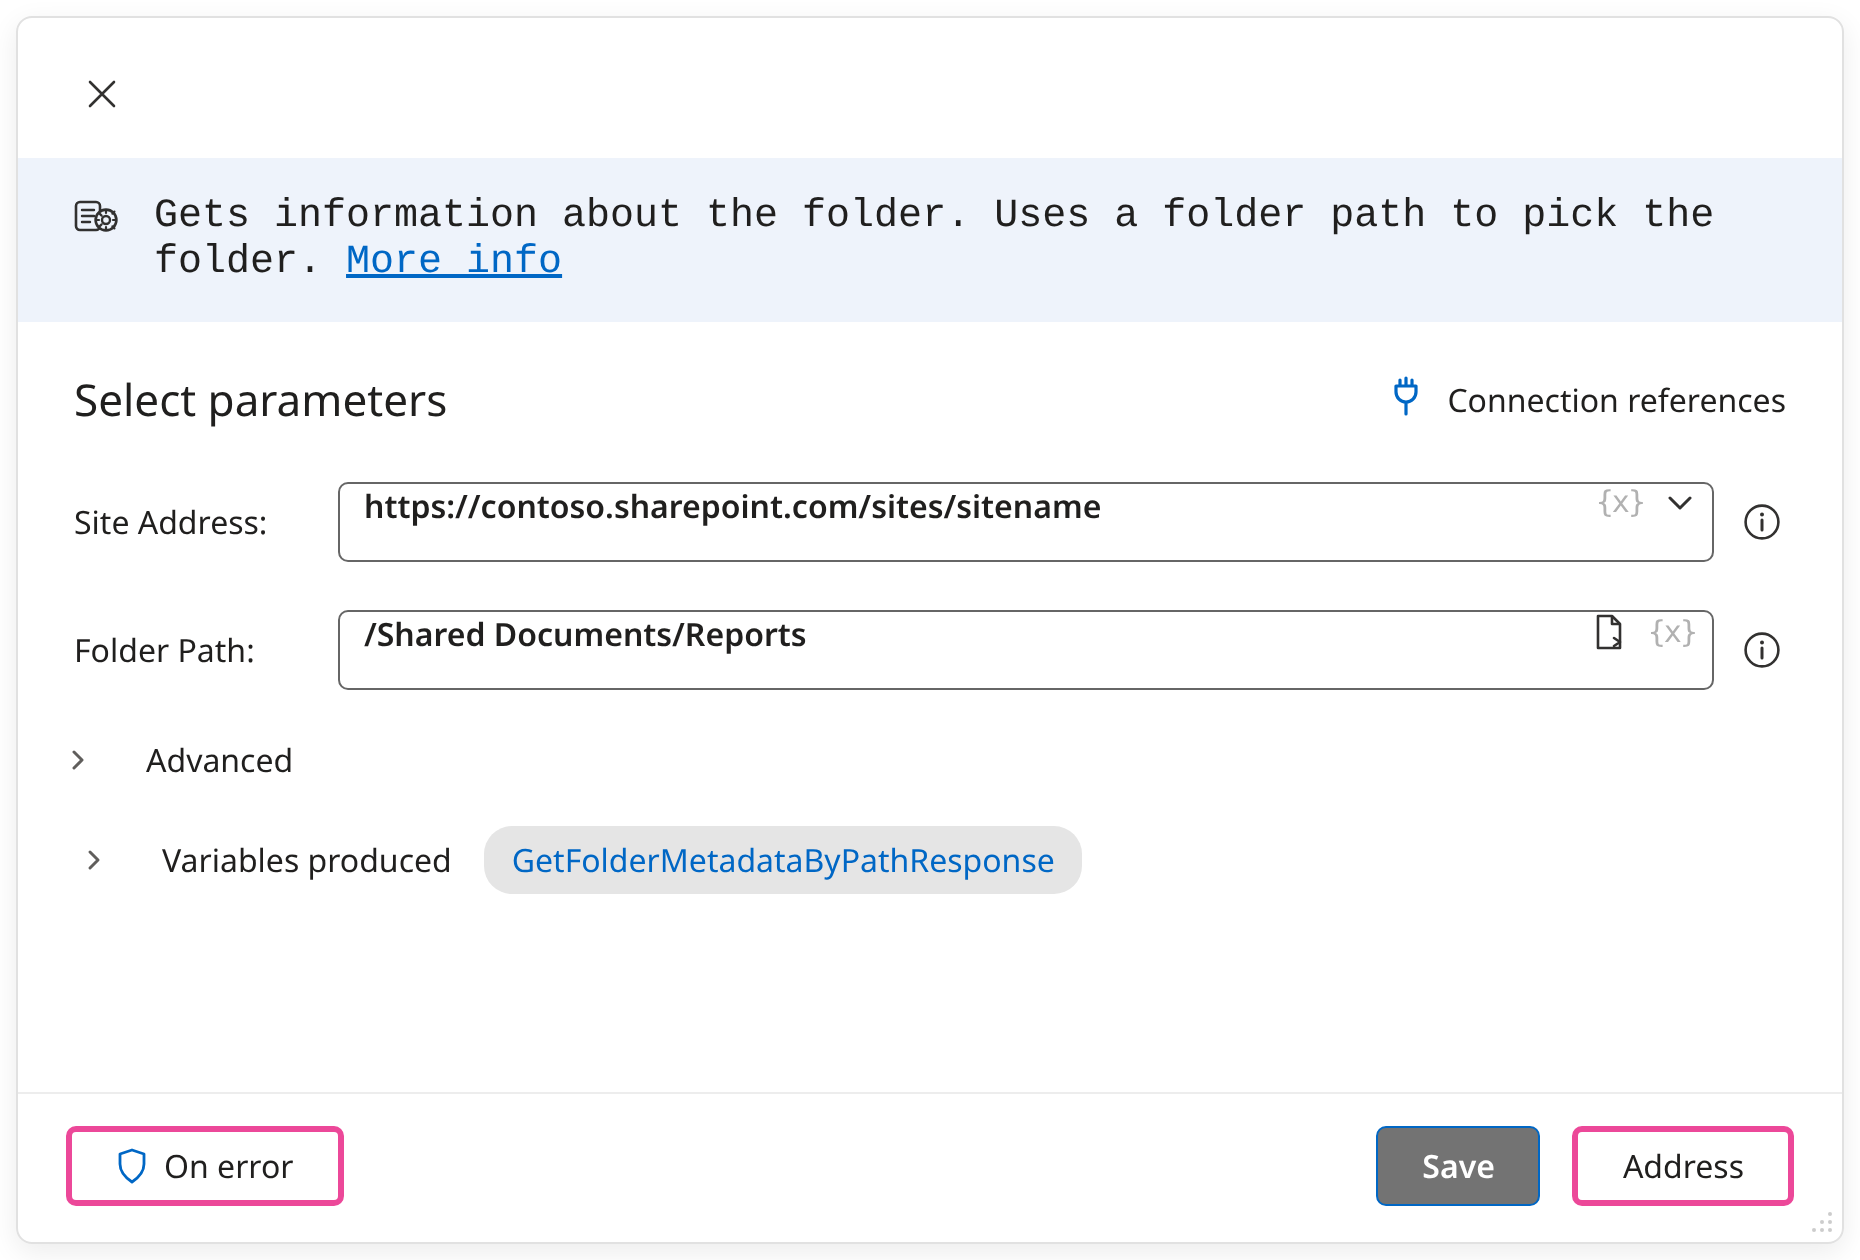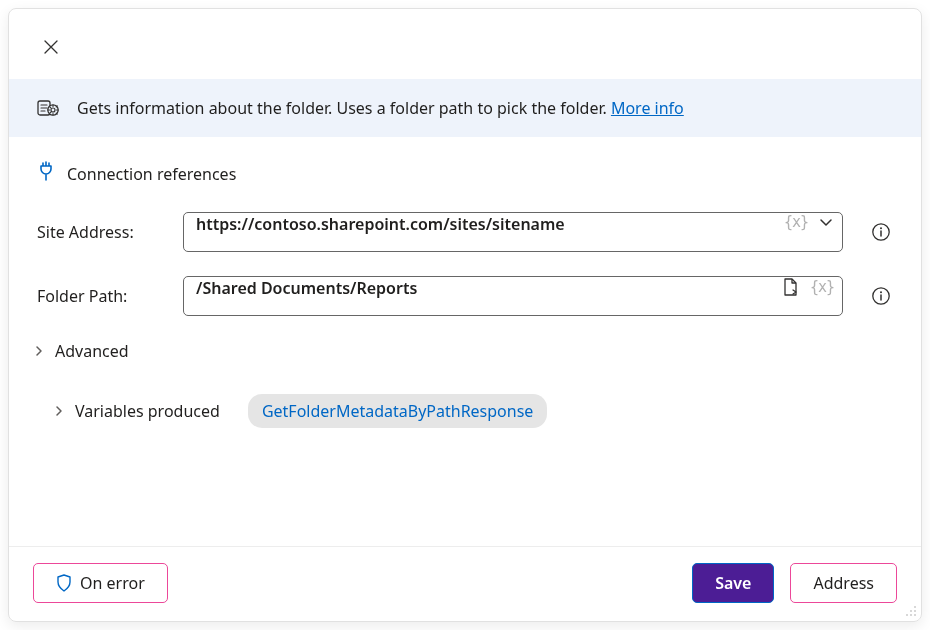--- a/index.html
+++ b/index.html
@@ -22,22 +22,23 @@
   .title { font-size:24px; font-weight:600; letter-spacing:0.2px; }
   .close-btn {
     width:28px; height:28px; display:flex; align-items:center; justify-content:center;
     cursor:pointer; color:#323130;
   }
   .info-banner {
     background:#eef3fb;
     padding:18px 28px;
     display:flex; align-items:flex-start;
     gap:18px;
-    font-size:16px;
+    font-size:20px;
     color:#201f1e;
+    font-family:Liberation Mono, monospace;
   }
   .info-banner .icon-slot { width:22px; height:22px; display:flex; align-items:center; justify-content:center; flex-shrink:0; }
   .info-banner a { color:#0067c5; text-decoration:underline; cursor:pointer; }
   .body {
     padding:24px 28px 10px 28px;
     flex:1 1 auto;
   }
   .section-row {
     display:flex; align-items:center; justify-content:space-between;
     margin-bottom:26px;
@@ -45,21 +46,21 @@
   .section-title { font-size:22px; font-weight:400; color:#201f1e; }
   .conn-ref {
     display:flex; align-items:center; gap:12px;
     font-size:16px; color:#201f1e; cursor:pointer;
   }
   .conn-ref .plug-icon { color:#0067c5; }
   .param-row {
     display:grid;
     grid-template-columns:120px 1fr 24px;
     align-items:center;
-    gap:26px;
+    gap:12px;
     margin-bottom:24px;
   }
   .param-label { font-size:16px; color:#201f1e; }
   .field {
     display:flex; align-items:flex-start;
     height:40px;
     border:1px solid #666666;
     border-radius:5px;
     padding:0 8px 0 12px;
     background:#fff;
@@ -75,21 +76,21 @@
   }
   .field .trail {
     display:flex; align-items:center; gap:10px;
     color:#a6a6a6;
   }
   .curly { font-family:Consolas,monospace; font-size:15px; letter-spacing:-1px; color:#b1b1b1; }
   .chevron, .info-circle, .folder-pick { display:flex; align-items:center; justify-content:center; color:#323130; cursor:pointer; }
   .folder-pick { color:#323130; }
   .info-circle svg { display:block; }
   .collapser {
-    display:flex; align-items:center; gap:10px;
+    display:flex; align-items:center; gap:28px;
     font-size:16px; color:#201f1e;
     margin:18px 0 22px -4px;
     cursor:pointer;
   }
   .collapser .chev { color:#605e5c; }
   .var-row {
     display:flex; align-items:center; gap:12px;
   }
   .chip {
     background:#e5e5e5;
@@ -105,22 +106,22 @@
   }
   .btn {
     height:40px;
     border-radius:5px;
     padding:0 22px;
     font-size:16px;
     font-family:inherit;
     cursor:pointer;
     display:flex; align-items:center; gap:8px;
   }
-  .btn-outlined { border:1px solid #ec4899; background:#fff; color:#201f1e; }
-  .btn-primary  { border:1px solid #0067c5; background:#4c1d95; color:#fff; font-weight:600; }
+  .btn-outlined { border:3px solid #ec4899; background:#fff; color:#201f1e; }
+  .btn-primary  { border:1px solid #0067c5; background:#737373; color:#fff; font-weight:600; }
   .footer-right { display:flex; gap:16px; }
   .resize-grip {
     position:absolute; right:4px; bottom:4px; width:14px; height:14px;
     opacity:0.5;
   }
 </style>
 </head>
 <body>
 
 <div class="dialog">
@@ -144,20 +145,21 @@
       </svg>
     </div>
     <div>
       <span>Gets information about the folder. Uses a folder path to pick the folder. </span><a>More info</a>
     </div>
   </div>
 
   <div class="body">
 
     <div class="section-row">
+      <div class="section-title">Select parameters</div>
       <div class="conn-ref">
         <span class="plug-icon">
           <svg width="18" height="20" viewBox="0 0 18 20">
               <path d="M9 1v4M6 5V2M12 5V2M4 5h10v3a5 5 0 0 1-5 5 5 5 0 0 1-5-5V5zM9 13v6" stroke="#0067c5" stroke-width="1.6" fill="none" stroke-linecap="round" stroke-linejoin="round"></path>
             </svg>
         </span>
         <span>Connection references</span>
       </div>
     </div>
 
@@ -210,21 +212,21 @@
     <div class="collapser">
       <span class="chev">
         <svg width="12" height="12" viewBox="0 0 12 12">
             <path d="M4 2l4 4-4 4" stroke="#605e5c" stroke-width="1.5" fill="none" stroke-linecap="round" stroke-linejoin="round"></path>
           </svg>
       </span>
       <span>Advanced</span>
     </div>
 
     <div class="var-row">
-      <div class="collapser" style="margin:16px">
+      <div class="collapser" style="margin:4px">
         <span class="chev">
           <svg width="12" height="12" viewBox="0 0 12 12">
               <path d="M4 2l4 4-4 4" stroke="#605e5c" stroke-width="1.5" fill="none" stroke-linecap="round" stroke-linejoin="round"></path>
             </svg>
         </span>
         <span>Variables produced</span>
       </div>
       <span class="chip">GetFolderMetadataByPathResponse</span>
     </div>
 

